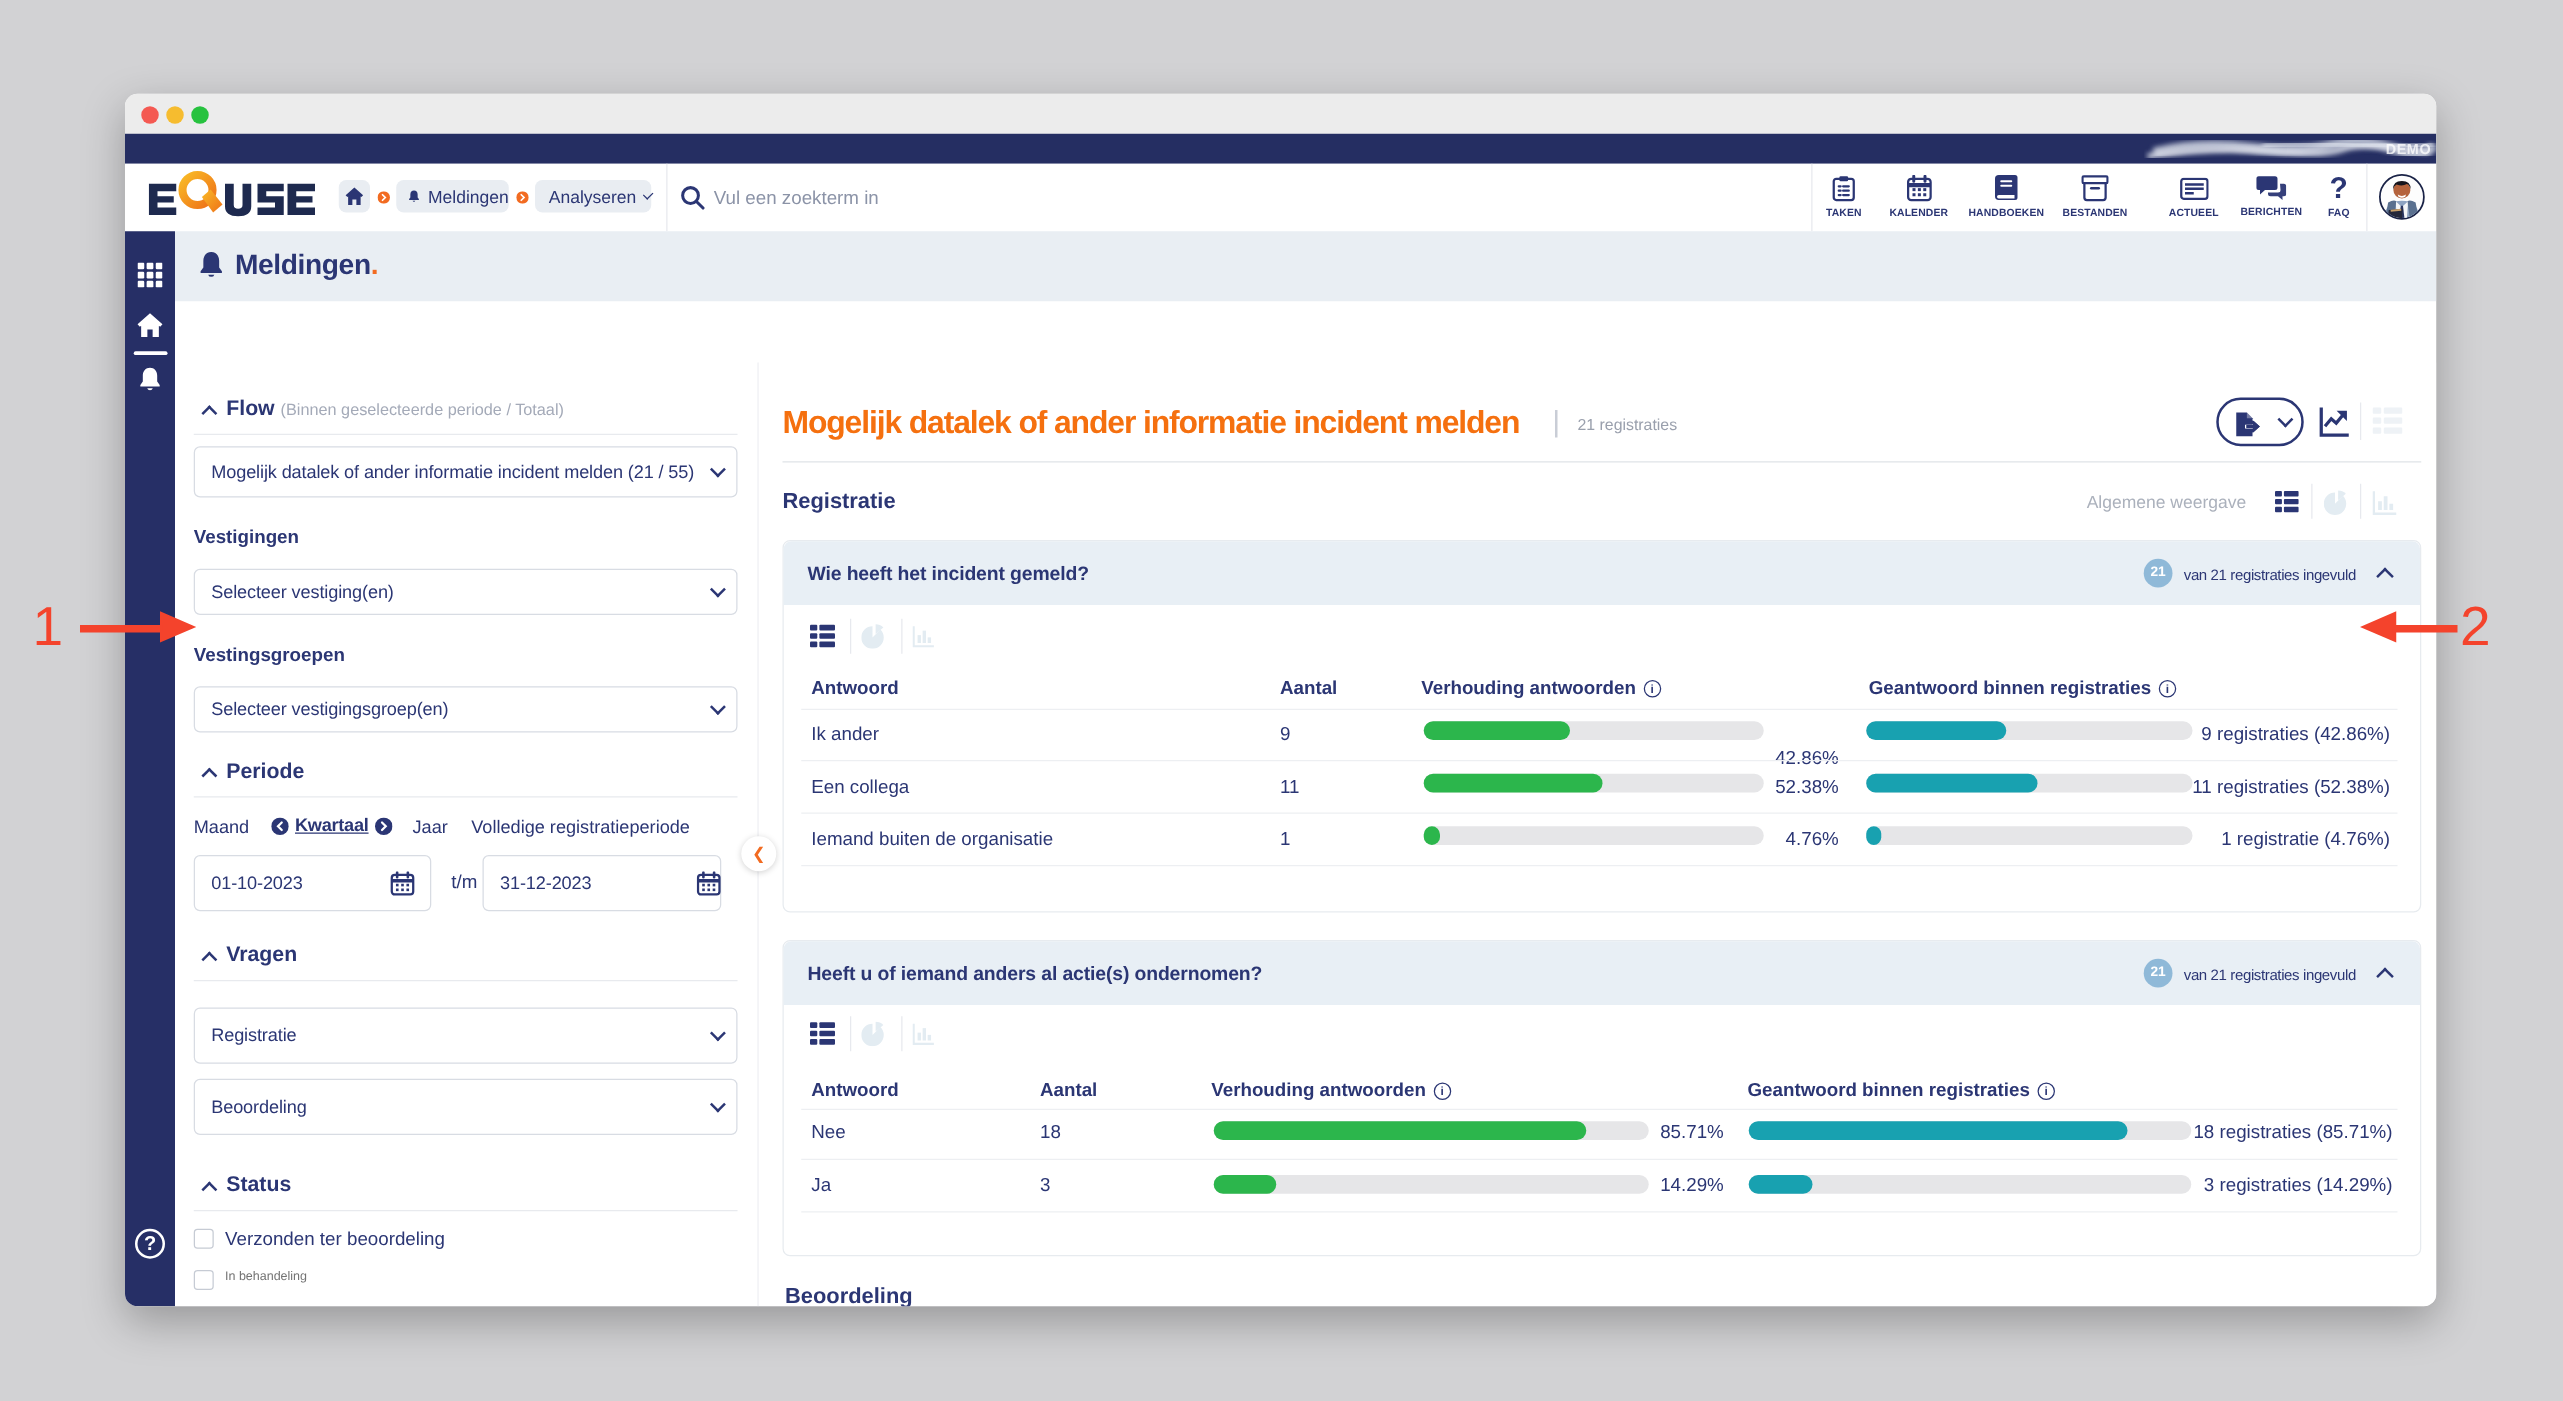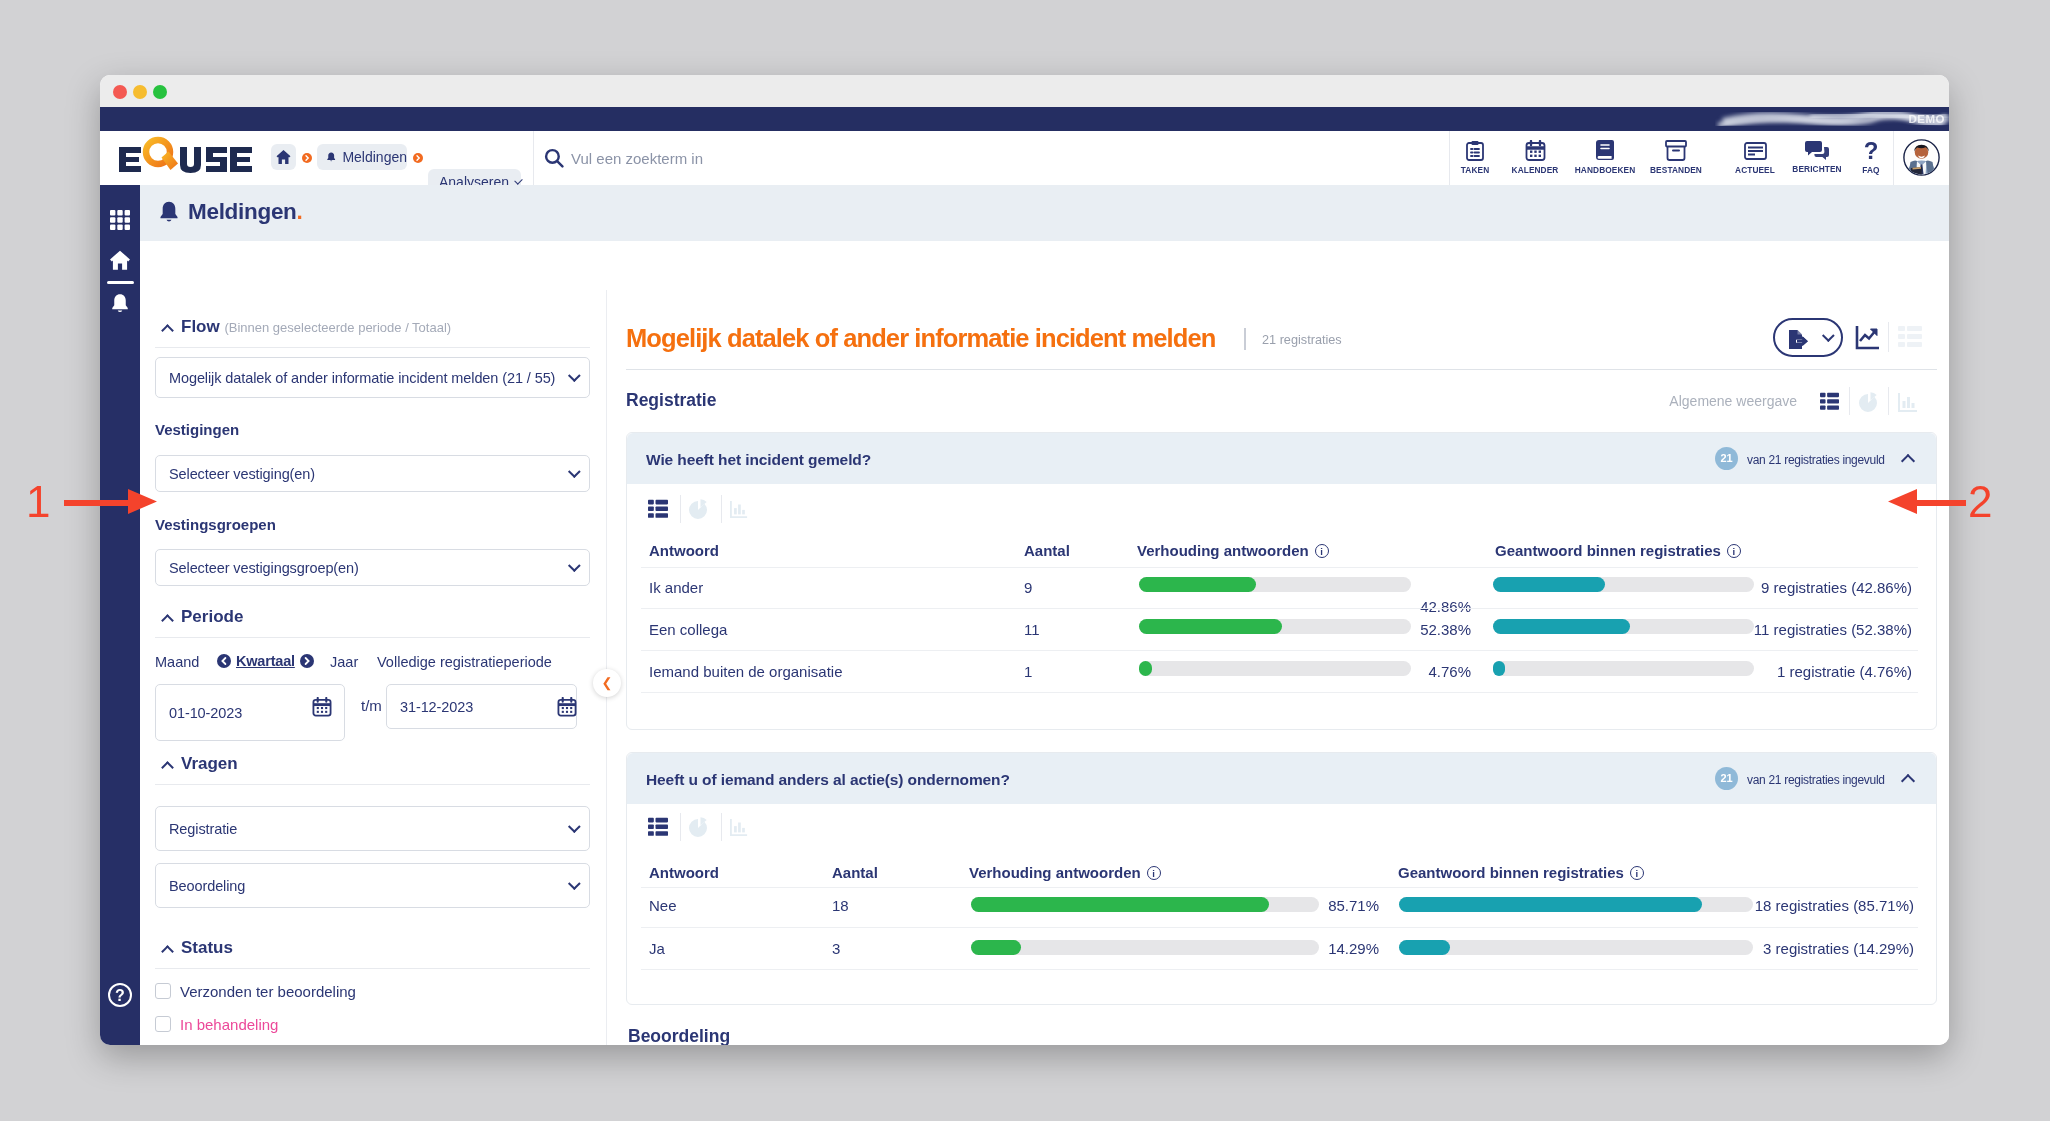--- a/index.html
+++ b/index.html
@@ -102,21 +102,21 @@
     <div class="crumbbox" style="left:217px;width:90px;padding-left:9px;">
       <svg width="13" height="14" viewBox="0 0 16 16" fill="#2b3674" style="margin-right:6px;">
           <path d="M8 1 C5.2 1 3.5 3 3.5 5.8 V9.5 L2 11.5 V12.5 H14 V11.5 L12.5 9.5 V5.8 C12.5 3 10.8 1 8 1 Z M6.3 13.5 a1.8 1.8 0 0 0 3.4 0 Z"></path>
         </svg>
       Meldingen
     </div>
     <svg class="abs" style="left:313px;top:22px;" width="10" height="10" viewBox="0 0 10 10">
         <circle cx="5" cy="5" r="5" fill="#f26b21"></circle>
         <path d="M4 2.8 L6.2 5 L4 7.2" stroke="#fff" stroke-width="1.4" fill="none" stroke-linecap="round"></path>
       </svg>
-    <div class="crumbbox" style="left:328px;width:93px;padding-left:11px;margin-top:25px;">Analyseren
+    <div class="crumbbox" style="left:328px;width:93px;padding-left:11px;">Analyseren
       <span style="display:inline-block;width:7px;height:7px;border-right:1.6px solid #2b3674;border-bottom:1.6px solid #2b3674;transform:rotate(45deg);margin-left:7px;margin-top:-4px;"></span>
     </div>
     <div class="vsep" style="left:433px;top:0;height:54px;"></div>
 
     <svg class="abs" style="left:444px;top:17px;" width="20" height="20" viewBox="0 0 19 19" fill="none" stroke="#2b3674" stroke-width="2.3">
         <circle cx="8" cy="8" r="6"></circle>
         <path d="M12.5 12.5 L17.5 17.5" stroke-linecap="round"></path>
       </svg>
     <div class="abs" style="left:471px;top:19px;font-size:15px;color:#8b93a7;">Vul een zoekterm in</div>
     <div class="vsep" style="left:1349px;top:0;height:54px;"></div>
@@ -241,21 +241,21 @@
         <circle cx="7" cy="7" r="7" fill="#2b3674"></circle>
         <path d="M8.4 4 L5.4 7 L8.4 10" stroke="#fff" stroke-width="1.8" fill="none" stroke-linecap="round"></path>
       </svg>
     <div class="abs" style="left:96px;top:363px;font-size:14.5px;color:#2b3674;font-weight:bold;text-decoration:underline;letter-spacing:-0.2px;">Kwartaal</div>
     <svg class="abs" style="left:160px;top:364px;" width="14" height="14" viewBox="0 0 14 14">
         <circle cx="7" cy="7" r="7" fill="#2b3674"></circle>
         <path d="M5.6 4 L8.6 7 L5.6 10" stroke="#fff" stroke-width="1.8" fill="none" stroke-linecap="round"></path>
       </svg>
     <div class="abs" style="left:190px;top:364px;font-size:14.5px;color:#2b3674;">Jaar</div>
     <div class="abs" style="left:237px;top:364px;font-size:14.5px;color:#2b3674;">Volledige registratieperiode</div>
-    <div class="fselect" style="left:15px;top:394px;width:190px;height:57px;">01-10-2023</div>
+    <div class="fselect" style="left:15px;top:394px;width:190px;height:45px;">01-10-2023</div>
     <svg class="abs" style="left:172px;top:407px;" width="20" height="20" viewBox="0 0 21 21" fill="none" stroke="#2b3674" stroke-width="1.9">
         <rect x="1.5" y="3" width="18" height="16.5" rx="2.5"></rect>
         <path d="M1.5 8 h18" stroke-width="3"></path>
         <path d="M6 1 v4 M15 1 v4" stroke-width="2.2" stroke-linecap="round"></path>
         <g fill="#2b3674" stroke="none">
           <rect x="5" y="10.5" width="2.2" height="2.2"></rect>
           <rect x="9.4" y="10.5" width="2.2" height="2.2"></rect>
           <rect x="13.8" y="10.5" width="2.2" height="2.2"></rect>
           <rect x="5" y="14.5" width="2.2" height="2.2"></rect>
           <rect x="9.4" y="14.5" width="2.2" height="2.2"></rect>
@@ -279,21 +279,21 @@
       </svg>
     <div class="sechead" style="left:23px;top:464px;"><span class="supchev"></span>Vragen</div>
     <div class="fdiv" style="top:494px;"></div>
     <div class="fselect" style="left:15px;top:516px;width:435px;height:45px;">Registratie<span class="fchev"></span></div>
     <div class="fselect" style="left:15px;top:573px;width:435px;height:45px;">Beoordeling<span class="fchev"></span></div>
     <div class="sechead" style="left:23px;top:648px;"><span class="supchev"></span>Status</div>
     <div class="fdiv" style="top:678px;"></div>
     <div class="abs" style="left:15px;top:693px;width:16px;height:16px;border:1.5px solid #c6cbd4;border-radius:3px;background:#fff;"></div>
     <div class="abs" style="left:40px;top:693px;font-size:15px;color:#2b3674;">Verzonden ter beoordeling</div>
     <div class="abs" style="left:15px;top:726px;width:16px;height:16px;border:1.5px solid #c6cbd4;border-radius:3px;background:#fff;"></div>
-    <div class="abs" style="left:40px;top:726px;font-size:15px;color:#ec4899;">In behandeling</div>
+    <div class="abs" style="left:40px;top:726px;font-size:10px;color:#737373;">In behandeling</div>
   </div>
   <div class="main">
     <div class="abs" style="left:19px;top:34px;font-size:25.5px;font-weight:bold;color:#f5700f;letter-spacing:-0.9px;">Mogelijk datalek of ander informatie incident melden</div>
     <div class="abs" style="left:637px;top:38px;width:1.5px;height:22px;background:#c9cdd6;"></div>
     <div class="abs" style="left:655px;top:43px;font-size:12.7px;color:#9aa0ad;">21 registraties</div>
     <div class="abs" style="left:1166px;top:28px;width:70px;height:39px;border:2px solid #2b3674;border-radius:20px;">
       <svg class="abs" style="left:12px;top:8px;" width="23" height="23" viewBox="0 0 23 23">
           <path d="M2 2 h8.5 l4.5 4.5 V21 H2 Z" fill="#2b3674"></path>
           <path d="M10.5 2 l4.5 4.5 h-4.5 z" fill="#fff" opacity=".35"></path>
           <path d="M10 13.2 h8.2 M15.2 9.8 l3.8 3.4 l-3.8 3.4" stroke="#2b3674" stroke-width="2.6" fill="none" stroke-linecap="round"></path>

